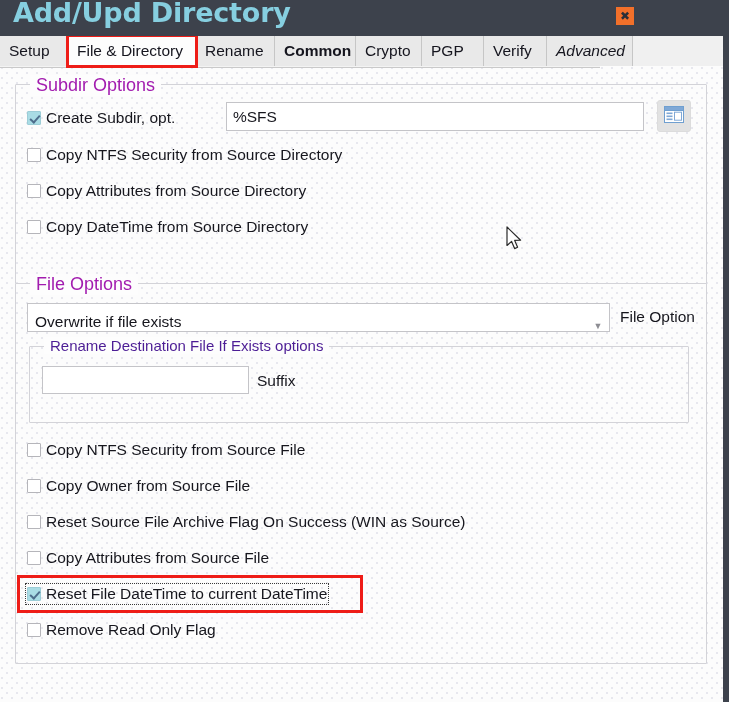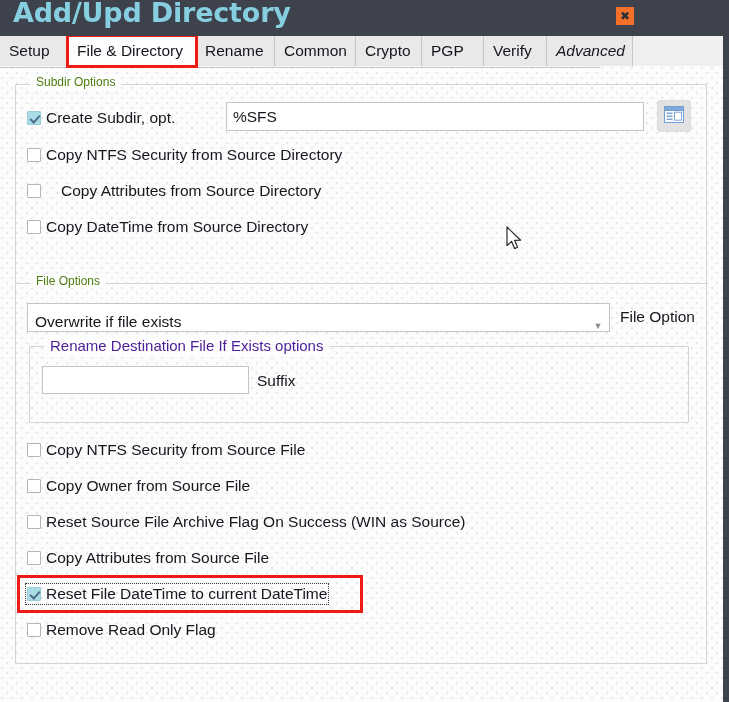--- a/index.html
+++ b/index.html
@@ -130,22 +130,22 @@
     position: absolute;
     border: 1px solid #d3d3d8;
     box-sizing: border-box;
     border-radius: 1px;
   }
   .group-legend {
     position: absolute;
     top: -10px;
     left: 14px;
     padding: 0 6px;
-    font-size: 12px;
-    color: #4d7c0f;
+    font-size: 18px;
+    color: #a21caf;
     background: #fdfdfd;
     white-space: nowrap;
   }
   .group-legend.disabled {
     color: #4c1d95;
     font-size: 15px;
   }
 
   
   .cbrow {
@@ -279,21 +279,21 @@
   <div class="right-edge"></div>
 
   <div class="client">
 
     <div class="tabstrip">
       <div class="tabstrip-fill"></div>
 
       <div class="tab" style="left:0px; width:68px;">Setup</div>
       <div class="tab selected" style="left:68px; width:128px;">File &amp; Directory</div>
       <div class="tab" style="left:196px; width:79px;">Rename</div>
-      <div class="tab" style="left:275px; width:81px;">Common</div>
+      <div class="tab" style="left:275px; width:81px;font-weight:bold;">Common</div>
       <div class="tab" style="left:356px; width:66px;">Crypto</div>
       <div class="tab" style="left:422px; width:62px;">PGP</div>
       <div class="tab" style="left:484px; width:63px;">Verify</div>
       <div class="tab" style="left:547px; width:86px;font-style:italic;">Advanced</div>
 
       <div class="tab-highlight" style="left:66px; top:-2px; width:132px; height:34px;"></div>
     </div>
 
     <div class="groupbox" style="left:15px; top:48px; width:692px; height:200px;">
       <div class="group-legend">Subdir Options</div>
@@ -317,21 +317,21 @@
           <rect x="10.5" y="6.2" width="7" height="8" fill="#ffffff" stroke="#7fa8d6"></rect>
         </svg>
       </span>
     </div>
 
     <div class="cbrow" style="left:27px; top:110px;">
       <span class="cbox"></span>
       <span class="cblabel">Copy NTFS Security from Source Directory</span>
     </div>
 
-    <div class="cbrow" style="left:27px; top:146px;gap:15px;">
+    <div class="cbrow" style="left:27px; top:146px;">
       <span class="cbox"></span>
       <span class="cblabel">Copy Attributes from Source Directory</span>
     </div>
 
     <div class="cbrow" style="left:27px; top:182px;">
       <span class="cbox"></span>
       <span class="cblabel">Copy DateTime from Source Directory</span>
     </div>
 
     <div class="groupbox" style="left:15px; top:247px; width:692px; height:381px;">

